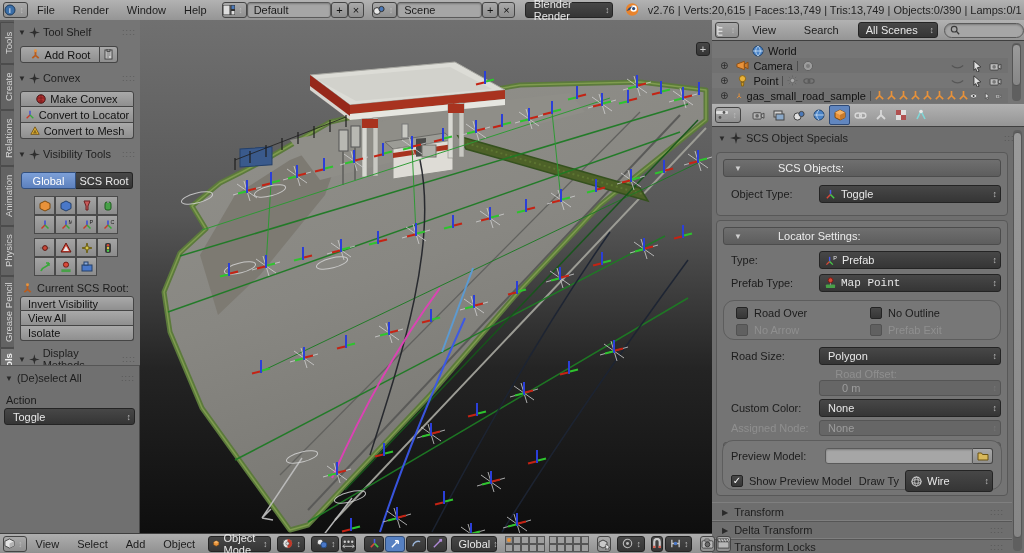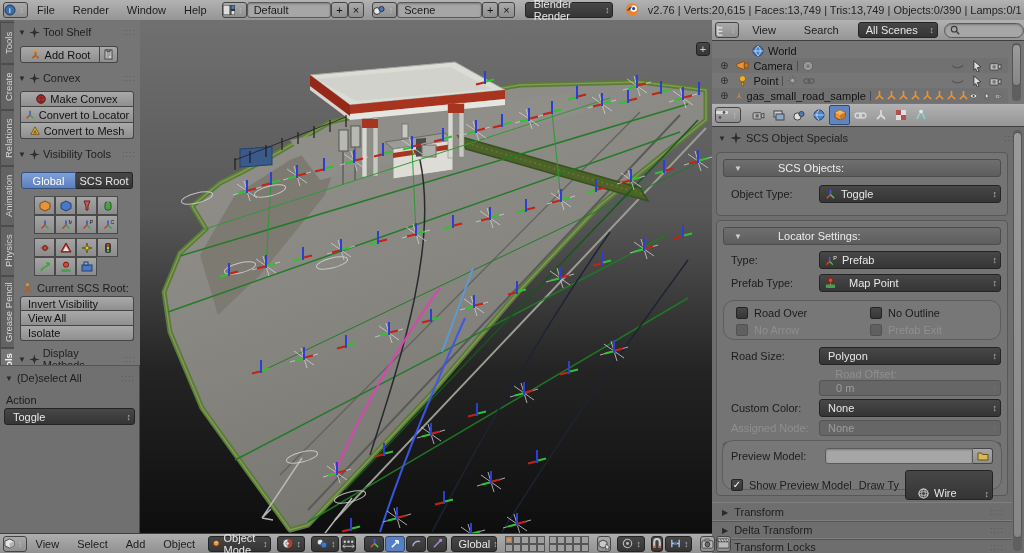--- a/index.html
+++ b/index.html
@@ -924,21 +924,21 @@
         </div>
       </div>
       <div class="row" style="margin:5px 6px 0 6px;">
         <span class="lbl" style="margin-left:8px;">Prefab Type:</span>
         <div class="btn-dark" style="margin-left:auto;width:182px;height:18px;padding-left:5px;">
           <svg width="11" height="12" viewBox="0 0 12 13">
               <rect x="1" y="8" width="10" height="4" rx="1" fill="#48a048"></rect>
               <path d="M6 2 L6 9" stroke="#888" stroke-width="1.2"></path>
               <circle cx="6" cy="3.5" r="2.6" fill="#d84838" stroke="#7a1a12"></circle>
             </svg>
-          <span style="margin-left:13px;">Map Point</span>
+          <span style="margin-left:5px;font-family:Liberation Mono, monospace;">Map Point</span>
           <span class="updn">↕</span>
         </div>
       </div>
 
       <div class="subbox" style="margin:8px 6px 0 6px;height:40px;position:relative;">
         <div class="abs row" style="left:12px;top:6px;">
           <span class="chk"></span>
           <span class="lbl" style="margin-left:6px;">Road Over</span>
         </div>
         <div class="abs row" style="left:146px;top:6px;">
@@ -956,21 +956,21 @@
       </div>
       <div class="row" style="margin:7px 6px 0 6px;">
         <span class="lbl" style="margin-left:8px;">Road Size:</span>
         <div class="btn-dark" style="margin-left:auto;width:182px;height:18px;padding-left:8px;">
           <span>Polygon</span>
           <span class="updn">↕</span>
         </div>
       </div>
       <div class="row" style="margin:3px 6px 0 6px;flex-direction:column;">
         <span class="lbl-dis" style="margin-left:8px;">Road Offset:</span>
-        <div class="btn-dis" style="margin-left:auto;width:182px;height:16px;padding-left:16px;gap:8px;">
+        <div class="btn-dis" style="margin-left:auto;width:182px;height:16px;padding-left:22px;gap:8px;">
           <span>0 m</span>
           <span class="updn dk">↕</span>
         </div>
       </div>
       <div class="row" style="margin:3px 6px 0 6px;">
         <span class="lbl" style="margin-left:8px;">Custom Color:</span>
         <div class="btn-dark" style="margin-left:auto;width:182px;height:18px;padding-left:8px;">
           <span>None</span>
           <span class="updn">↕</span>
         </div>
@@ -1006,21 +1006,21 @@
         </div>
       </div>
       <div class="row" style="margin:6px 8px 0 8px;">
         <div class="row">
           <span class="chk">
               <span>✓</span>
             </span>
           <span class="lbl" style="margin-left:6px;">Show Preview Model</span>
         </div>
         <span class="lbl" style="margin-left:auto;margin-right:6px;">Draw Ty</span>
-        <div class="btn-dark" style="width:88px;height:30px;padding-left:12px;align-items:flex-end;">
+        <div class="btn-dark" style="width:88px;height:22px;padding-left:5px;">
           <svg width="11" height="11" viewBox="0 0 12 12">
               <circle cx="6" cy="6" r="5" fill="none" stroke="#d8d8d8" stroke-width="1.1"></circle>
               <ellipse cx="6" cy="6" rx="5" ry="2" fill="none" stroke="#d8d8d8" stroke-width=".8"></ellipse>
               <ellipse cx="6" cy="6" rx="2" ry="5" fill="none" stroke="#d8d8d8" stroke-width=".8"></ellipse>
             </svg>
           <span style="margin-left:5px;">Wire</span>
           <span class="updn">↕</span>
         </div>
       </div>
     </div>

